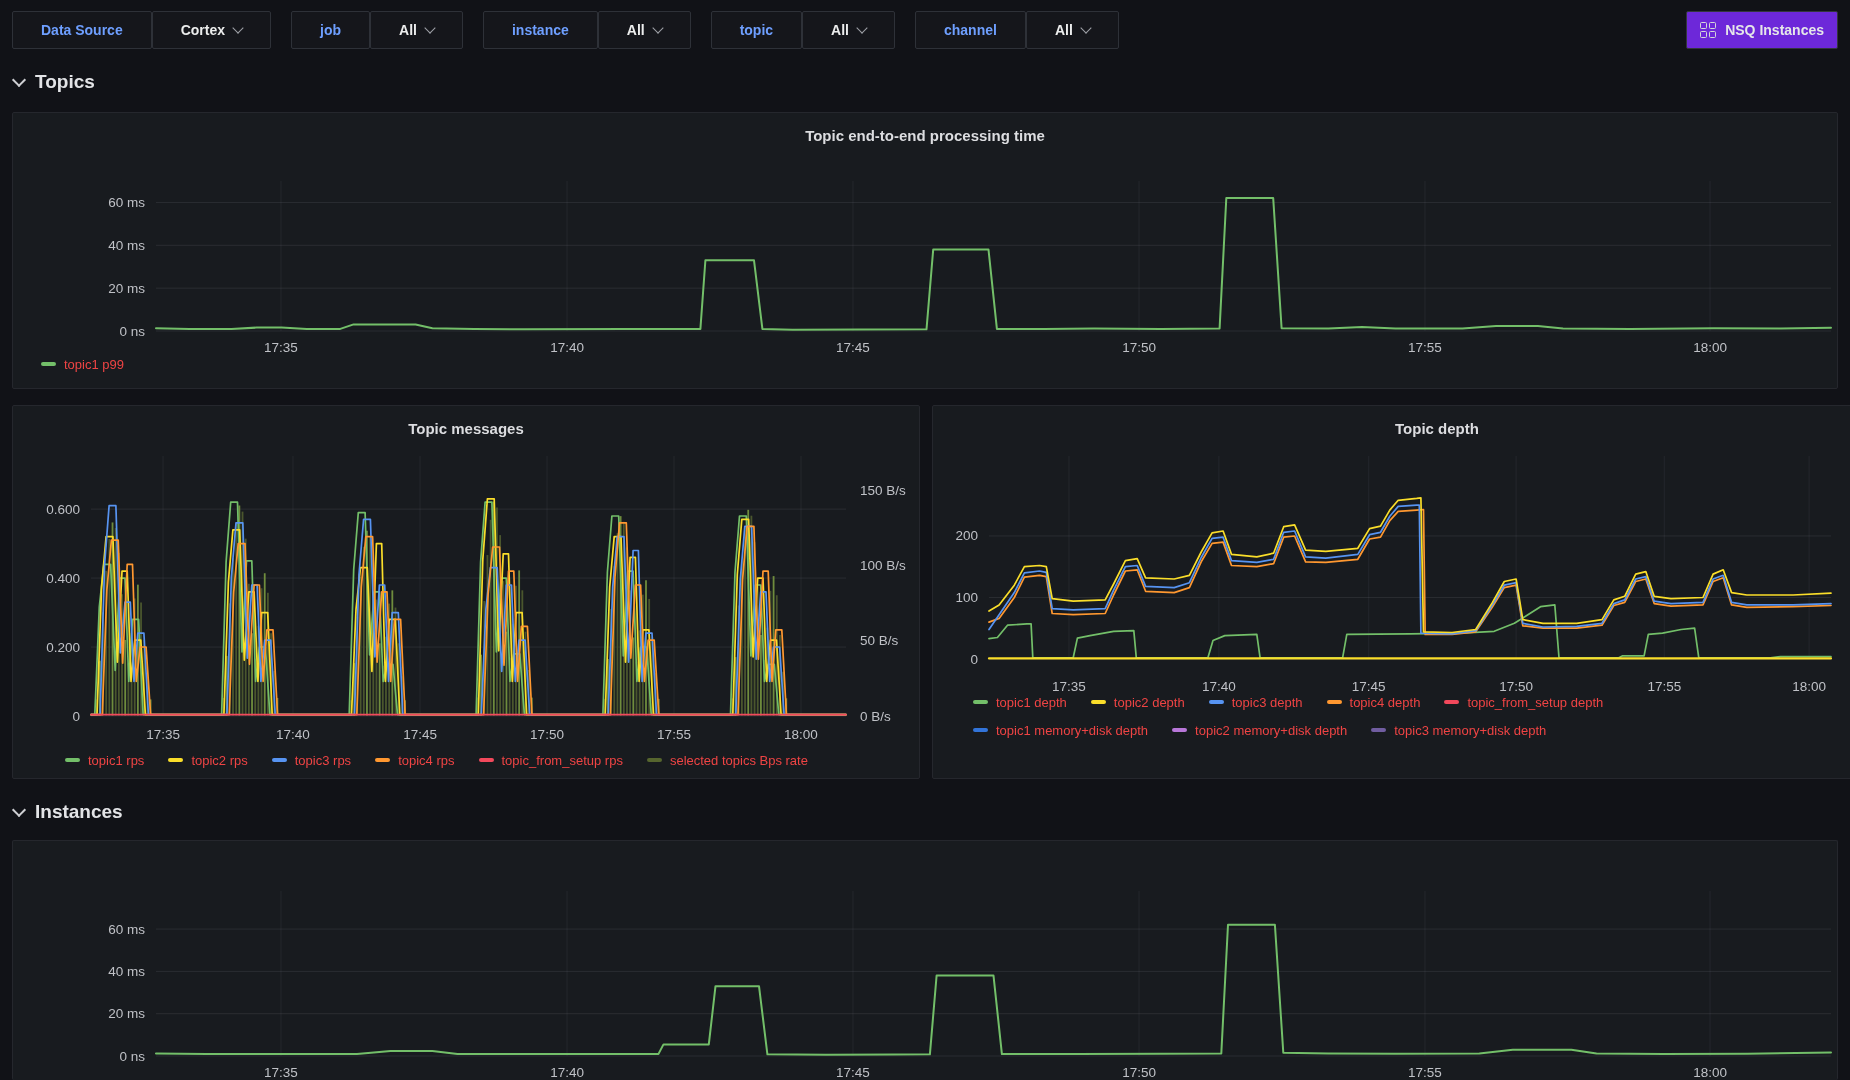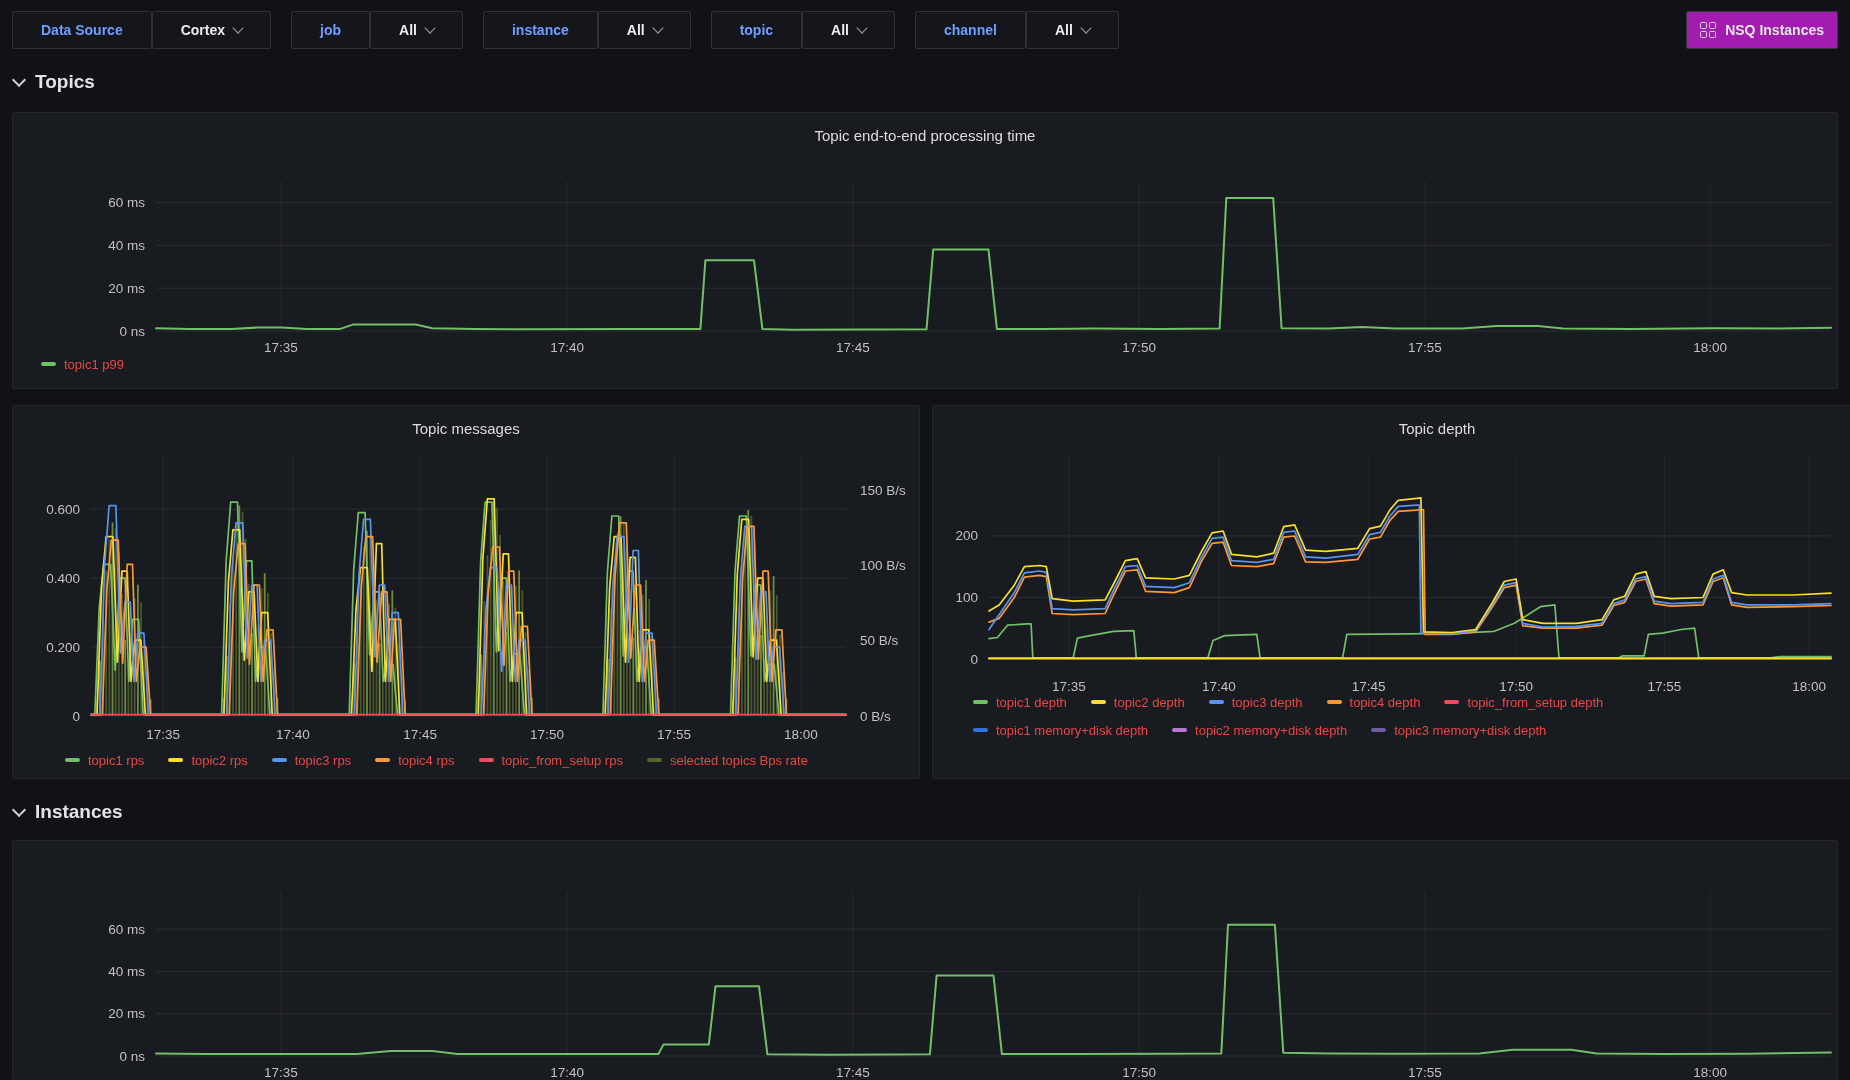--- a/index.html
+++ b/index.html
@@ -10,31 +10,31 @@
   .pair{display:flex;margin-right:20px}
   .pair .vbox+.vbox{}
   .vbox{height:38px;box-sizing:border-box;display:flex;align-items:center;padding:0 28px;
         border:1px solid #2e3138;border-radius:2px;background:#15161b;font-size:14px;font-weight:600;cursor:pointer}
   .vlabel{color:#6e9fff}
   .vvalue{color:#eceded}
   .chev{width:7px;height:7px;border-right:1.5px solid #9fa2a8;border-bottom:1.5px solid #9fa2a8;
         transform:rotate(45deg);margin-left:9px;margin-top:-4px}
   .spacer{flex:1}
   .nsq-btn{height:38px;box-sizing:border-box;display:flex;align-items:center;padding:0 13px;
-        border:1px solid #34363c;border-radius:2px;background:#a21caf;font-size:14px;font-weight:700;
+        border:1px solid #34363c;border-radius:2px;background:#6d28d9;font-size:14px;font-weight:700;
         color:#e6e7e9;cursor:pointer}
   .grid-icon{display:grid;grid-template-columns:7px 7px;grid-gap:2.5px;margin-right:9px}
   .grid-icon span{width:7px;height:7px;border:1.5px solid #d5d6da;border-radius:1.5px;box-sizing:border-box}
   
   .section-h{position:absolute;display:flex;align-items:center;font-size:19px;font-weight:700;color:#e3e4e7;cursor:pointer}
   .sec-chev{width:8px;height:8px;border-right:2px solid #cfd0d4;border-bottom:2px solid #cfd0d4;
         transform:rotate(45deg);margin-right:11px;margin-top:-5px}
   
   .panel{position:absolute;background:#181b1f;border:1px solid #25272d;border-radius:2px;overflow:hidden;box-sizing:border-box}
-  .ptitle{position:absolute;top:14px;left:0;right:0;text-align:center;font-size:15px;font-weight:400;color:#dcdde0;cursor:pointer}
+  .ptitle{position:absolute;top:14px;left:0;right:0;text-align:center;font-size:15px;font-weight:700;color:#dcdde0;cursor:pointer}
   .legend{position:absolute;display:flex;flex-direction:column}
   .lrow{display:flex;align-items:center;height:16px;margin-bottom:12px}
   .litem{display:flex;align-items:center;margin-right:24px;cursor:pointer;white-space:nowrap}
   .lmark{width:15px;height:4px;border-radius:2px;margin-right:8px;flex:none}
   .ltext{font-size:13px;color:#ef4444}
   svg{position:absolute;left:0;top:0}
   svg text{font-family:"Liberation Sans",sans-serif}
 </style>
 </head>
 <body>

